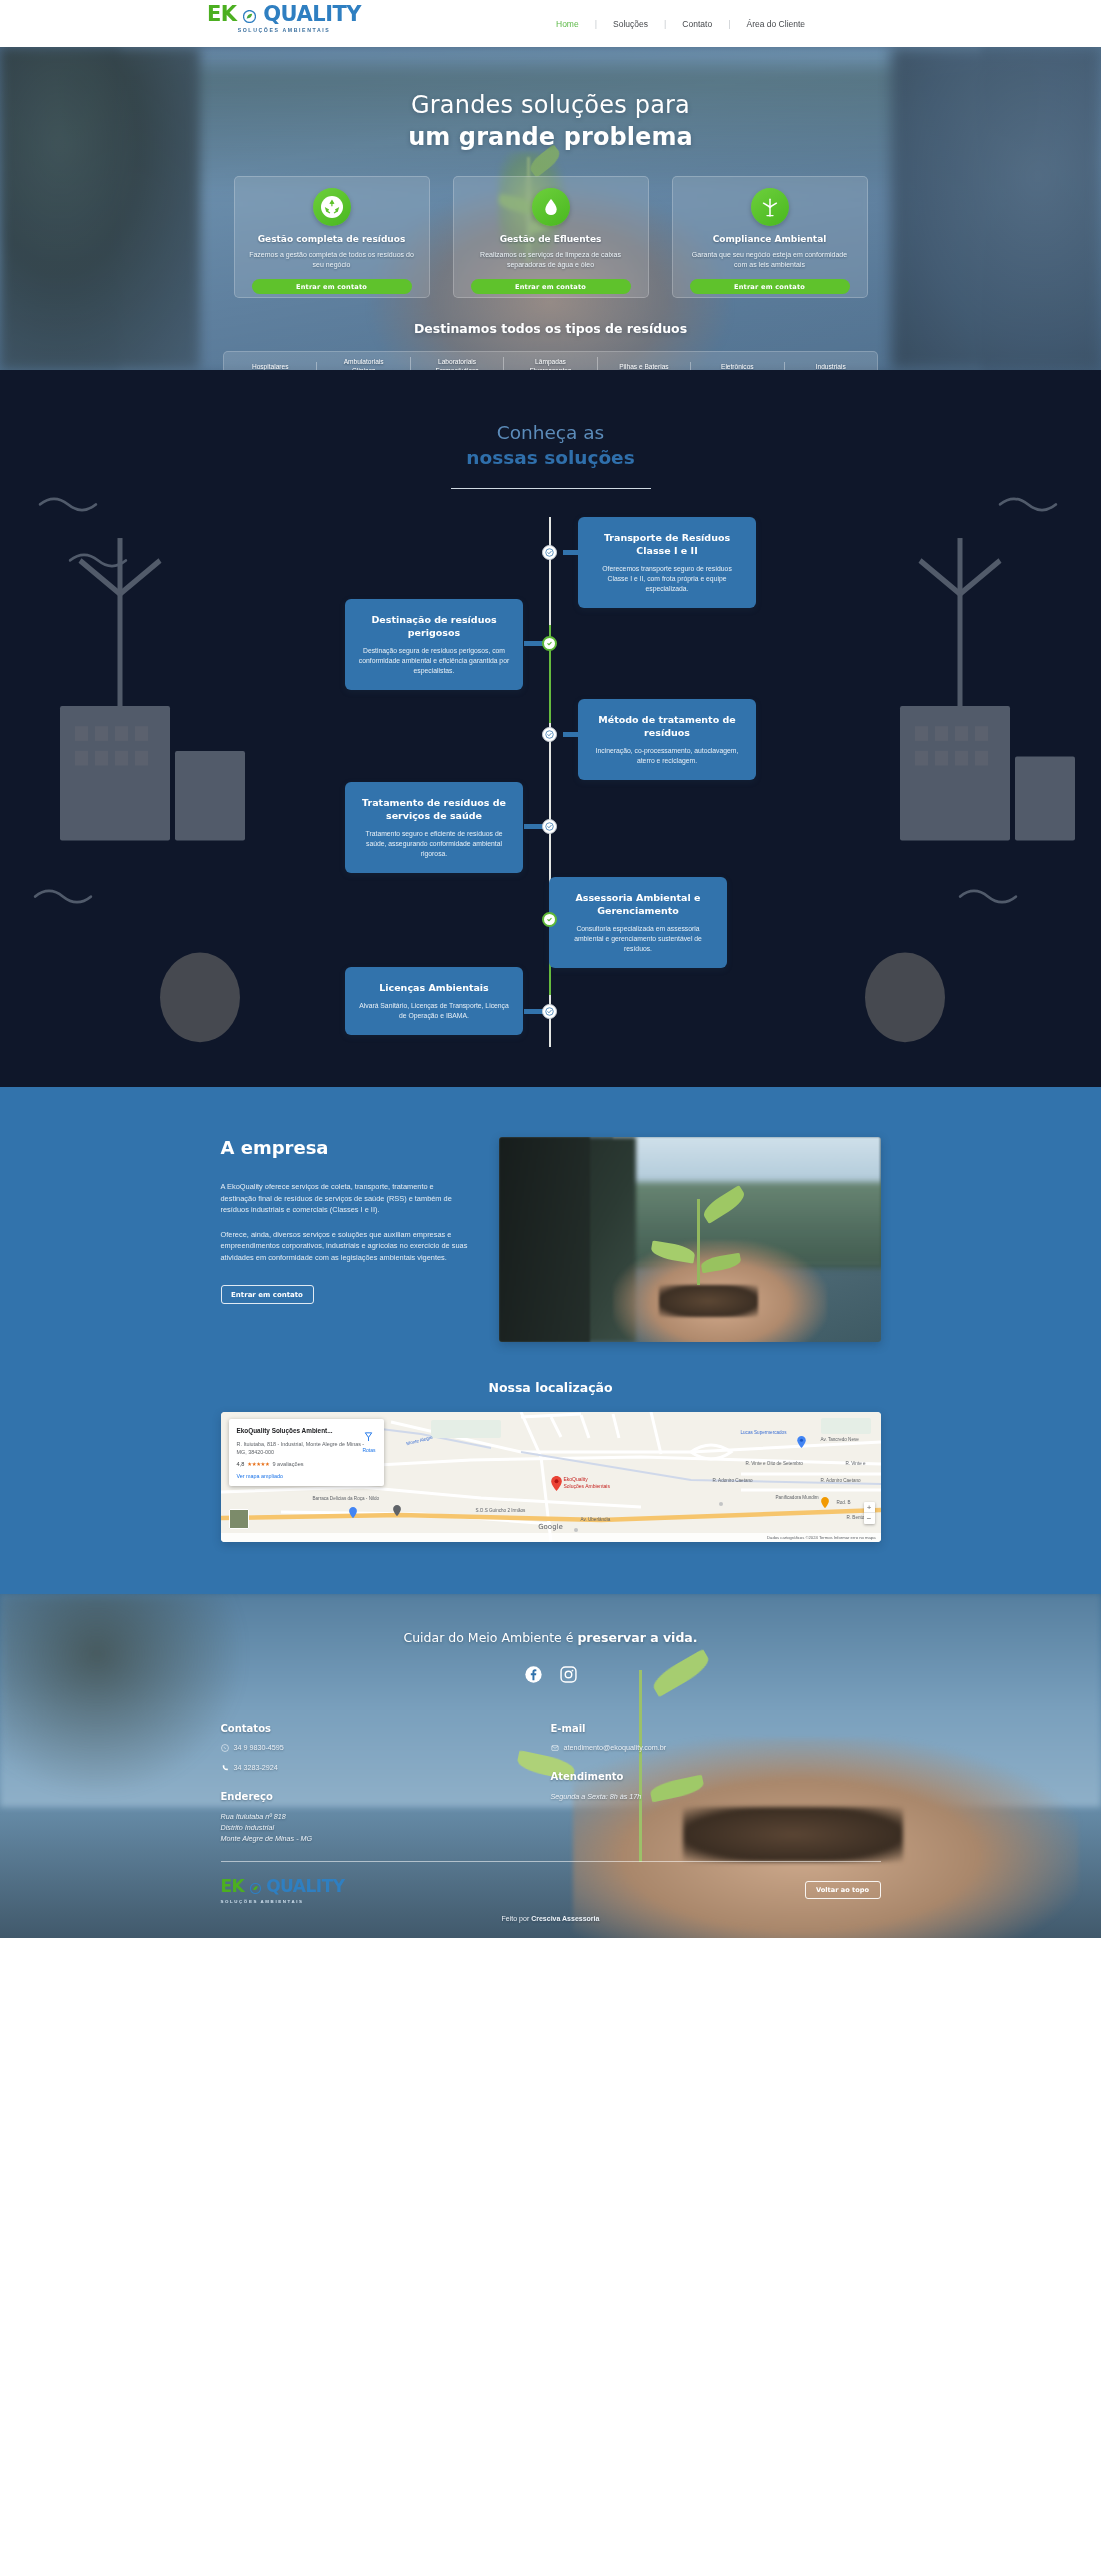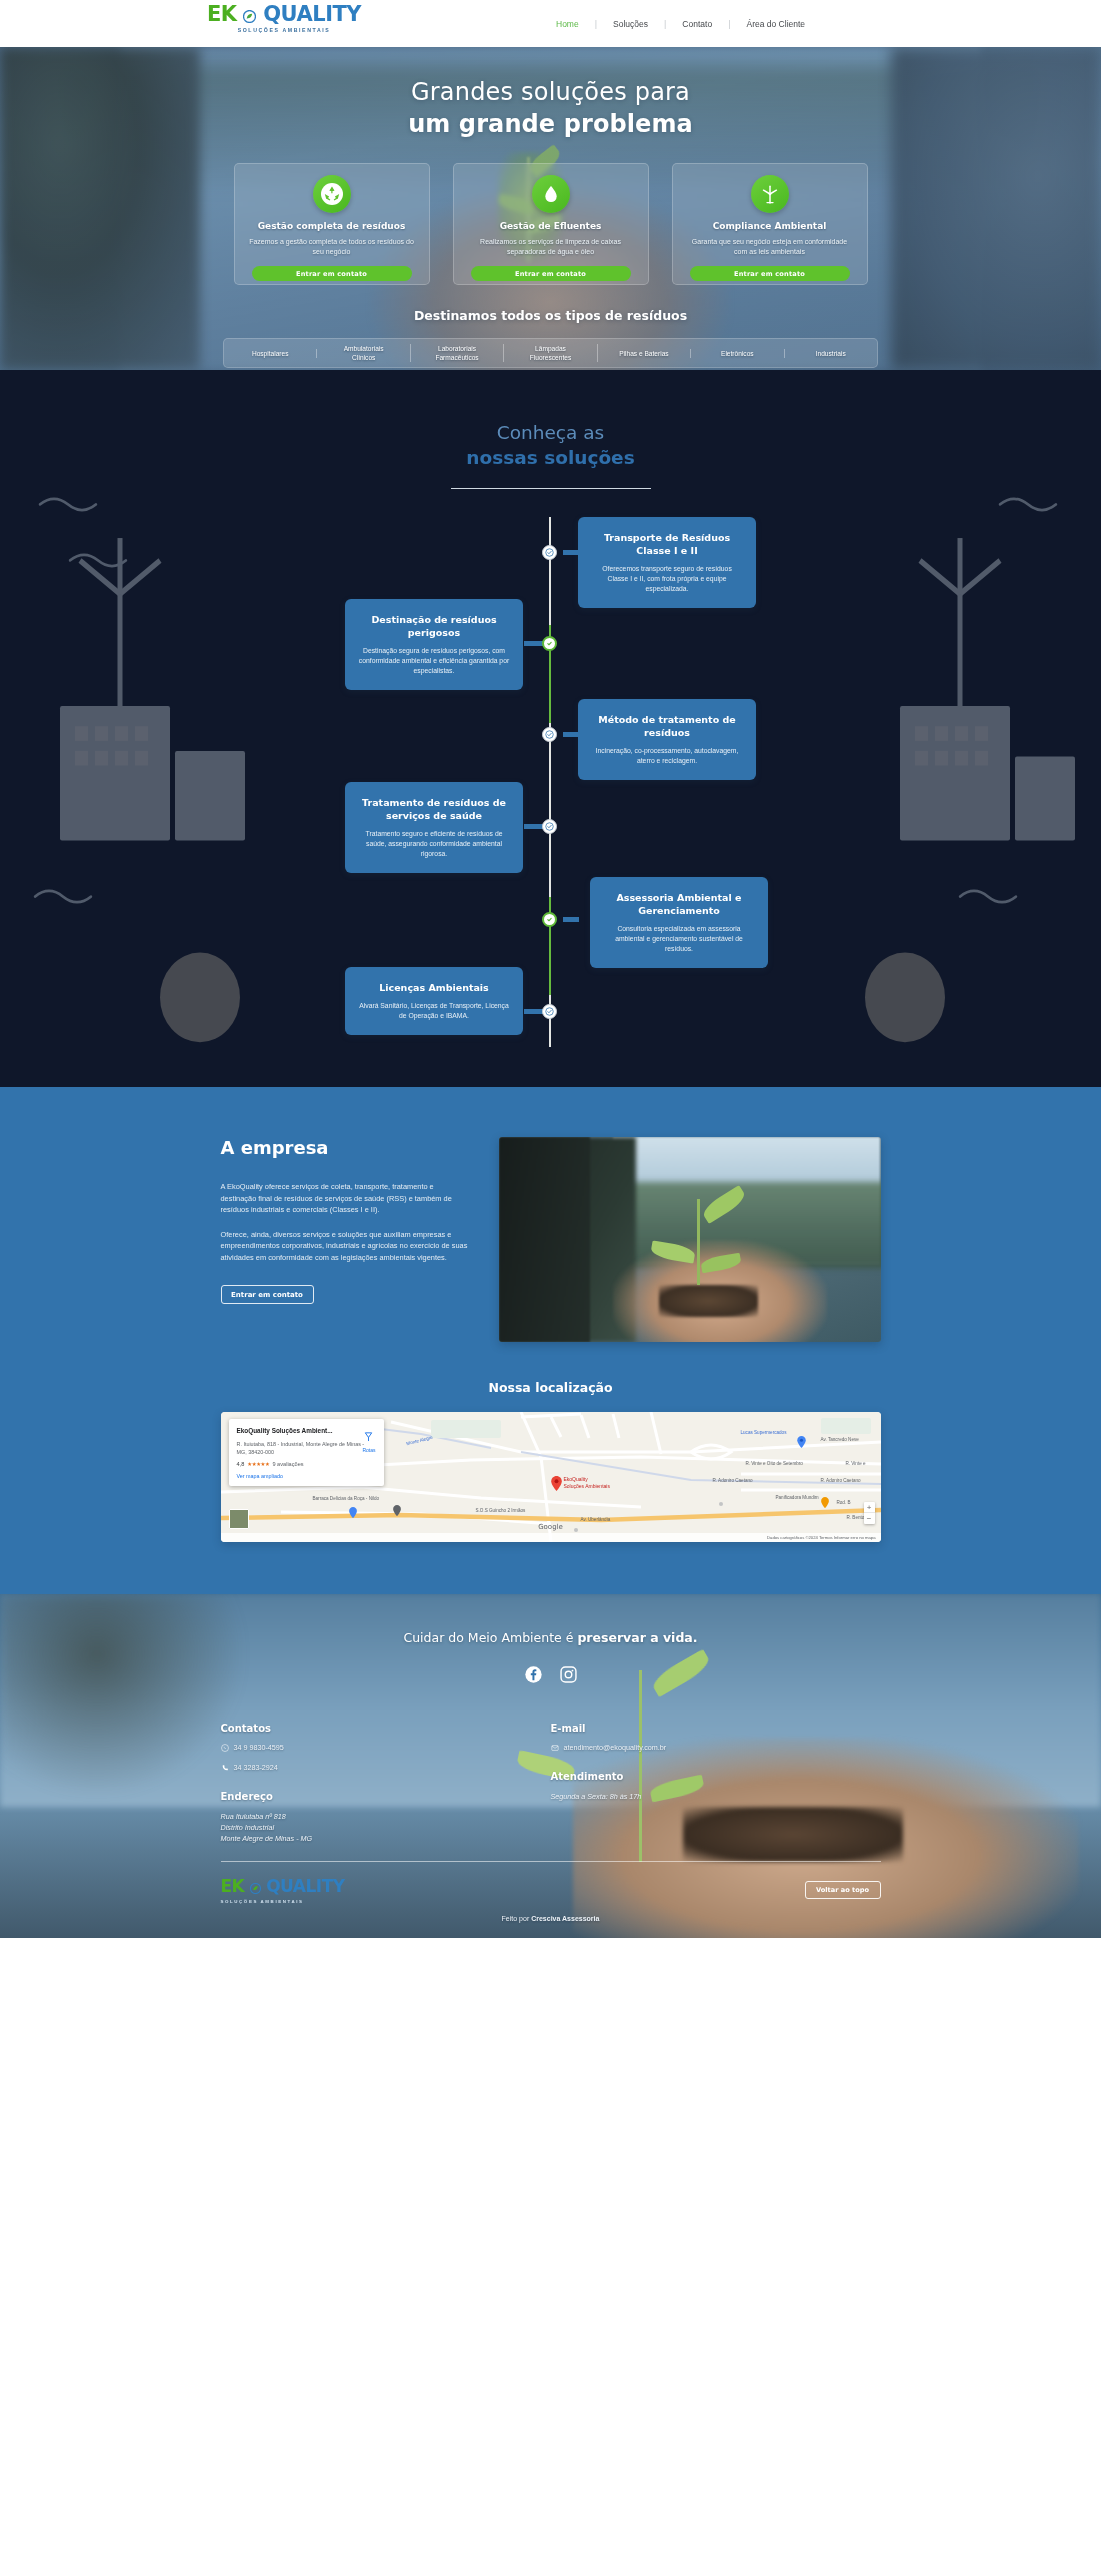--- a/index.html
+++ b/index.html
@@ -65,21 +65,21 @@
     filter:blur(2px);
   }
   .hero-photo .stem{
     position:absolute;left:527px;top:110px;width:3px;height:105px;background:rgba(170,200,130,.85);filter:blur(1px);
   }
   .hero-photo .leaf1{position:absolute;left:528px;top:106px;width:34px;height:16px;border-radius:50% 10% 50% 10%;background:rgba(150,195,100,.9);transform:rotate(-38deg);filter:blur(.6px);}
   .hero-photo .leaf2{position:absolute;left:498px;top:150px;width:36px;height:14px;border-radius:10% 50% 10% 50%;background:rgba(150,195,100,.85);transform:rotate(12deg);filter:blur(.6px);}
   .hero-photo .leaf3{position:absolute;left:528px;top:170px;width:34px;height:13px;border-radius:50% 10% 50% 10%;background:rgba(160,200,110,.8);transform:rotate(-14deg);filter:blur(.6px);}
   .hero-overlay{position:absolute;inset:0;background:linear-gradient(180deg,rgba(60,90,120,.22),rgba(55,85,115,.28));}
 
-  .hero-inner{position:relative;z-index:3;padding-top:30px;text-align:center;}
+  .hero-inner{position:relative;z-index:3;padding-top:43px;text-align:center;}
   .hero-title-1{
     font-size:24px;color:#fff;font-weight:400;letter-spacing:.2px;
     font-family:"DejaVu Sans",sans-serif;line-height:31px;
     text-shadow:0 1px 4px rgba(30,50,70,.35);
   }
   .hero-title-2{
     font-size:24px;color:#fff;font-weight:bold;letter-spacing:.1px;
     font-family:"DejaVu Sans",sans-serif;line-height:31px;margin-top:1px;
     text-shadow:0 1px 4px rgba(30,50,70,.35);
   }
@@ -481,21 +481,21 @@
         </div>
       </div>
       <div class="tl-conn" style="left:524px;top:307px;width:20px"></div>
       <div class="tl-dot" style="left:542px;top:302px">
         <svg width="9" height="9" viewBox="0 0 24 24">
             <circle cx="12" cy="12" r="10" fill="none" stroke="#3273ac" stroke-width="2"></circle>
             <path d="M7.5 12.3l3 3 6-6.3" fill="none" stroke="#3273ac" stroke-width="2.2" stroke-linecap="round" stroke-linejoin="round"></path>
           </svg>
       </div>
 
-      <div class="tl-item" style="left:590px;top:360px">
+      <div class="tl-item" style="left:549px;top:360px">
         <div class="tl-box">
           <h3>Assessoria Ambiental e Gerenciamento</h3>
           <p>Consultoria especializada em assessoria ambiental e gerenciamento sustentável de resíduos.</p>
         </div>
       </div>
       <div class="tl-conn" style="left:563px;top:400px;width:16px"></div>
       <div class="tl-dot green" style="left:542px;top:395px">
         <svg width="9" height="9" viewBox="0 0 24 24">
             <path d="M7.5 12.3l3 3 6-6.3" fill="none" stroke="#5eb837" stroke-width="3" stroke-linecap="round" stroke-linejoin="round"></path>
           </svg>

